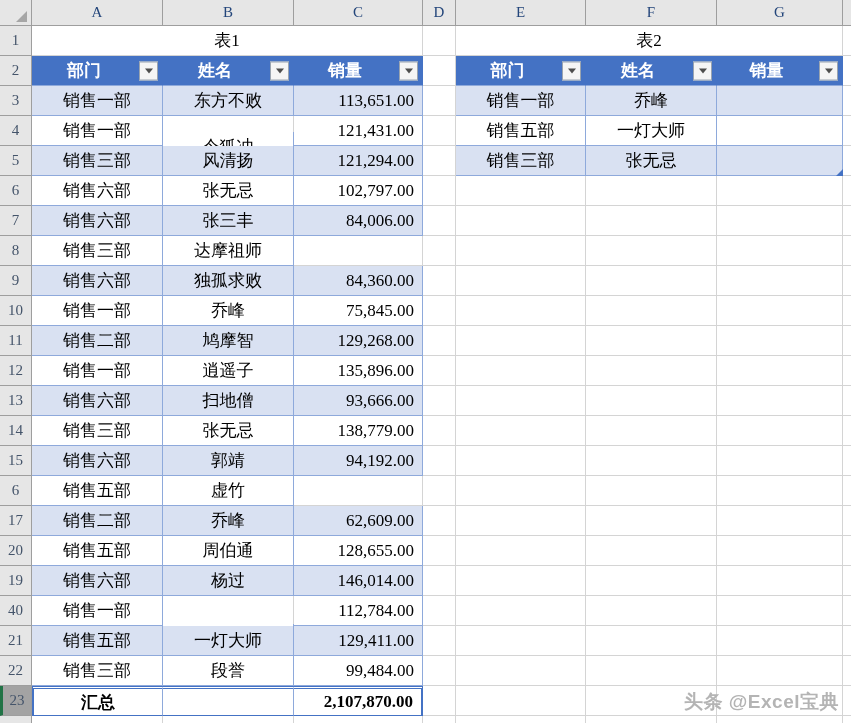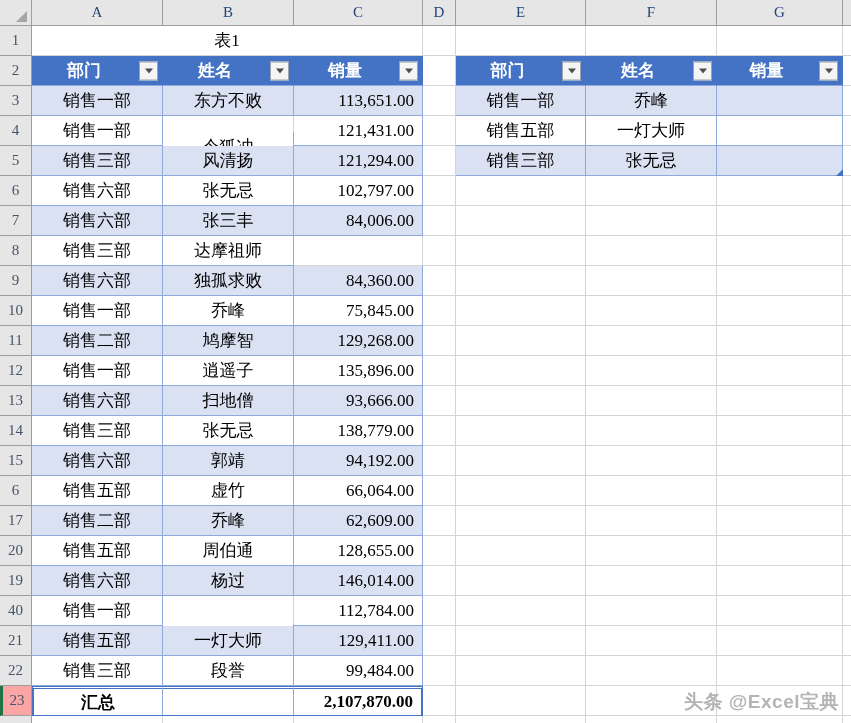--- a/index.html
+++ b/index.html
@@ -60,21 +60,21 @@
     color: #44546a;
     font-family: "Liberation Serif", serif;
     font-size: 15px;
     display: flex;
     align-items: center;
     justify-content: center;
     user-select: none;
   }
   .rowhead.sel {
     border-left: 3px solid #217346;
-    background: #fca5a5;
+    background: #a3a3a3;
   }
   .corner {
     position: absolute;
     left: 0; top: 0;
     width: 32px; height: 26px;
     box-sizing: border-box;
     background: #e6e6e6;
     border-right: 1px solid #9e9e9e;
     border-bottom: 1px solid #9e9e9e;
   }
@@ -476,21 +476,20 @@
       <div class="tblcell tbl-data band-a" style="left: 163px; top: 386px; width: 131px; height: 30px;">扫地僧</div>
       <div class="tblcell tbl-data band-a num" style="left: 294px; top: 386px; width: 129px; height: 30px;">93,666.00</div>
       <div class="tblcell tbl-data band-b" style="left: 32px; top: 416px; width: 131px; height: 30px;">销售三部</div>
       <div class="tblcell tbl-data band-b" style="left: 163px; top: 416px; width: 131px; height: 30px;">张无忌</div>
       <div class="tblcell tbl-data band-b num" style="left: 294px; top: 416px; width: 129px; height: 30px;">138,779.00</div>
       <div class="tblcell tbl-data band-a" style="left: 32px; top: 446px; width: 131px; height: 30px;">销售六部</div>
       <div class="tblcell tbl-data band-a" style="left: 163px; top: 446px; width: 131px; height: 30px;">郭靖</div>
       <div class="tblcell tbl-data band-a num" style="left: 294px; top: 446px; width: 129px; height: 30px;">94,192.00</div>
       <div class="tblcell tbl-data band-b" style="left: 32px; top: 476px; width: 131px; height: 30px;">销售五部</div>
       <div class="tblcell tbl-data band-b" style="left: 163px; top: 476px; width: 131px; height: 30px;">虚竹</div>
-      <div class="tblcell tbl-data band-b num" style="left: 294px; top: 476px; width: 129px; height: 30px;">66,064.00</div>
       <div class="tblcell tbl-data band-a" style="left: 32px; top: 506px; width: 131px; height: 30px;">销售二部</div>
       <div class="tblcell tbl-data band-a" style="left: 163px; top: 506px; width: 131px; height: 30px;">乔峰</div>
       <div class="tblcell tbl-data band-a num" style="left: 294px; top: 506px; width: 129px; height: 30px;">62,609.00</div>
       <div class="tblcell tbl-data band-b" style="left: 32px; top: 536px; width: 131px; height: 30px;">销售五部</div>
       <div class="tblcell tbl-data band-b" style="left: 163px; top: 536px; width: 131px; height: 30px;">周伯通</div>
       <div class="tblcell tbl-data band-b num" style="left: 294px; top: 536px; width: 129px; height: 30px;">128,655.00</div>
       <div class="tblcell tbl-data band-a" style="left: 32px; top: 566px; width: 131px; height: 30px;">销售六部</div>
       <div class="tblcell tbl-data band-a" style="left: 163px; top: 566px; width: 131px; height: 30px;">杨过</div>
       <div class="tblcell tbl-data band-a num" style="left: 294px; top: 566px; width: 129px; height: 30px;">146,014.00</div>
       <div class="tblcell tbl-data band-b" style="left: 32px; top: 596px; width: 131px; height: 30px;">销售一部</div>
@@ -499,20 +498,21 @@
       <div class="tblcell tbl-data band-a" style="left: 32px; top: 626px; width: 131px; height: 30px;">销售五部</div>
       <div class="tblcell tbl-data band-a" style="left: 163px; top: 626px; width: 131px; height: 30px;">一灯大师</div>
       <div class="tblcell tbl-data band-a num" style="left: 294px; top: 626px; width: 129px; height: 30px;">129,411.00</div>
       <div class="tblcell tbl-data band-b" style="left: 32px; top: 656px; width: 131px; height: 30px;">销售三部</div>
       <div class="tblcell tbl-data band-b" style="left: 163px; top: 656px; width: 131px; height: 30px;">段誉</div>
       <div class="tblcell tbl-data band-b num" style="left: 294px; top: 656px; width: 129px; height: 30px;">99,484.00</div>
       <div class="resize-handle" style="left: 416px; top: 709px;"></div>
       <div class="tblcell tbl-total sel-left" style="left: 32px; top: 686px; width: 131px; height: 30px;">汇总</div>
       <div class="tblcell tbl-total" style="left: 163px; top: 686px; width: 131px; height: 30px;"></div>
       <div class="tblcell tbl-total num sel-box-edge" style="left: 294px; top: 686px; width: 129px; height: 30px;">2,107,870.00</div>
+      <div class="tblcell tbl-title" style="left: 456px; top: 26px; width: 387px; height: 30px;">表2</div>
       <div class="tblcell tbl-hdr" style="left: 456px; top: 56px; width: 130px; height: 30px;">
         <span class="lbl">部门</span>
         <span class="filter-btn">
           <span class="arr"></span>
         </span>
       </div>
       <div class="tblcell tbl-hdr" style="left: 586px; top: 56px; width: 131px; height: 30px;">
         <span class="lbl">姓名</span>
         <span class="filter-btn">
           <span class="arr"></span>

